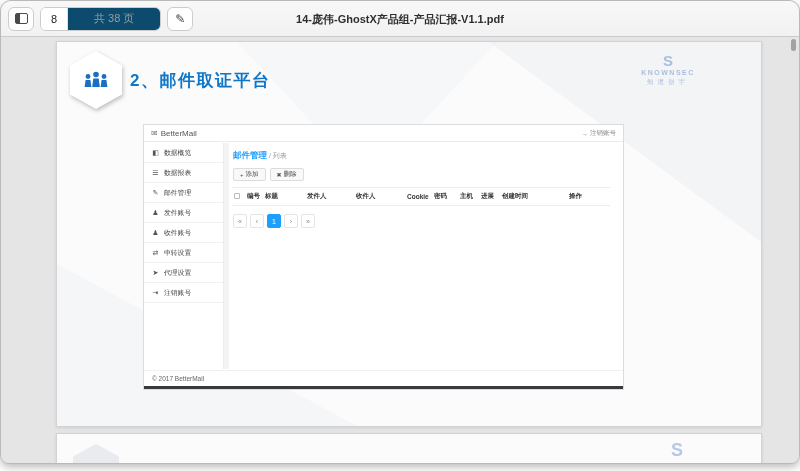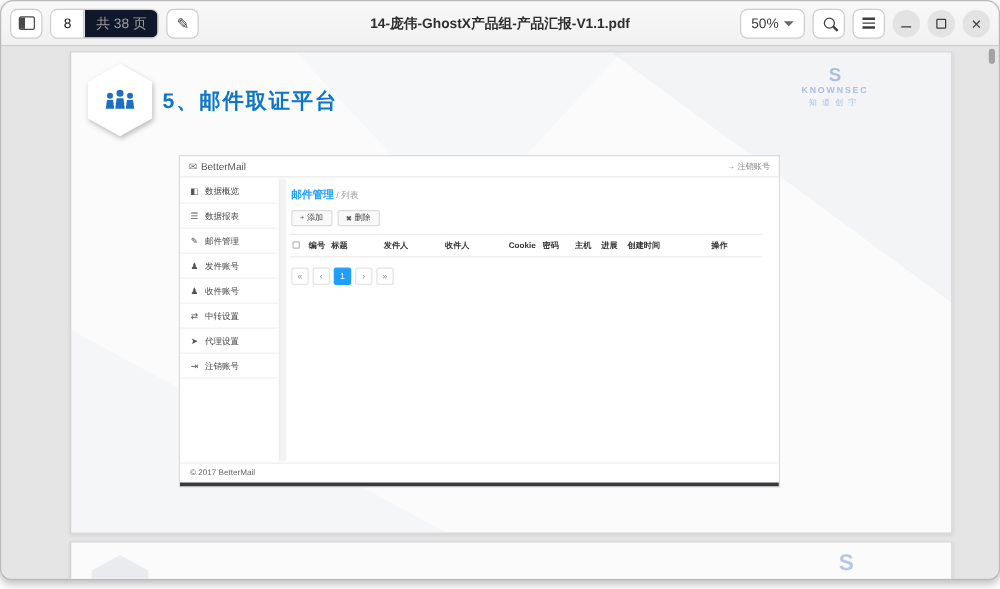--- a/index.html
+++ b/index.html
@@ -13,21 +13,21 @@
     border-bottom:1px solid #cbcbcb; display:flex; align-items:center; padding:0 7px; }
   .hb-left, .hb-right { display:flex; align-items:center; gap:6px; }
   .hb-right { margin-left:auto; }
   .hb-btn { height:24px; min-width:26px; background:#ffffff; border:1px solid #ccc;
     border-radius:6px; display:flex; align-items:center; justify-content:center;
     font-size:11px; color:#3a3a3a; cursor:pointer; padding:0 4px; }
   .icon-sidebar { width:13px; height:11px; border:1px solid #4a4a4a; border-radius:2px; position:relative; display:block; }
   .icon-sidebar i { position:absolute; left:0; top:0; bottom:0; width:4px; background:#4a4a4a; display:block; }
   .page-entry { display:flex; height:24px; border:1px solid #ccc; border-radius:6px; overflow:hidden; background:#fff; }
   .page-num { width:26px; border:none; outline:none; text-align:center; font-size:11px; color:#222; font-family:inherit; }
-  .page-total { display:flex; align-items:center; padding:0 9px; color:#9d9d9d; font-size:11px; background:#0f172a; border-left:1px solid #e0e0e0; white-space:nowrap; }
+  .page-total { display:flex; align-items:center; padding:0 26px; color:#9d9d9d; font-size:11px; background:#0c4a6e; border-left:1px solid #e0e0e0; white-space:nowrap; }
   .pen-glyph { font-size:12px; transform:rotate(0deg); color:#3a3a3a; }
   .hb-title { position:absolute; left:50%; top:50%; transform:translate(-50%,-50%);
     font-size:11px; font-weight:bold; color:#2e2e2e; white-space:nowrap; }
   .zoom-btn { gap:4px; padding:0 8px; }
   .chev { width:0; height:0; border-left:4px solid transparent; border-right:4px solid transparent; border-top:4px solid #666; display:block; margin-top:1px; }
   .mag { position:relative; width:9px; height:9px; border:1.5px solid #3f3f3f; border-radius:50%; display:block; }
   .mag::after { content:""; position:absolute; width:5px; height:1.5px; background:#3f3f3f; transform:rotate(45deg); right:-4px; bottom:-1px; }
   .hamburger { display:flex; flex-direction:column; gap:2px; }
   .hamburger i { display:block; width:10px; height:1.5px; background:#3f3f3f; }
   .wc { width:22px; height:22px; border-radius:50%; border:none; background:#e3e3e3;
@@ -118,45 +118,20 @@
         <input class="page-num" value="8" style="">
         <span class="page-total">共 38 页</span>
       </div>
       <button class="hb-btn">
         <span class="pen-glyph">✎</span>
       </button>
     </div>
 
     <div class="hb-title">14-庞伟-GhostX产品组-产品汇报-V1.1.pdf</div>
 
-    <div class="hb-right">
-      <button class="hb-btn zoom-btn">
-        <span>50%</span>
-        <span class="chev"></span>
-      </button>
-      <button class="hb-btn">
-        <span class="mag"></span>
-      </button>
-      <button class="hb-btn">
-        <span class="hamburger">
-            <i></i>
-            <i></i>
-            <i></i>
-          </span>
-      </button>
-      <button class="wc">
-        <span class="wc-min"></span>
-      </button>
-      <button class="wc">
-        <span class="wc-max"></span>
-      </button>
-      <button class="wc">
-        <span class="wc-close">×</span>
-      </button>
-    </div>
   </div>
 
   <div class="content">
     <div class="scroll-thumb"></div>
 
     <div class="page page1">
       <div class="deco1"></div>
       <div class="deco2"></div>
       <div class="deco3"></div>
 
@@ -167,21 +142,21 @@
               <circle cx="7" cy="6.5" r="2.4"></circle>
                 <path d="M3.6 17 L4.6 10 L9.4 10 L10.4 17 Z"></path>
               <circle cx="15" cy="4.5" r="2.8"></circle>
                 <path d="M11.2 17 L12.3 8.5 L17.7 8.5 L18.8 17 Z"></path>
               <circle cx="23" cy="6.5" r="2.4"></circle>
                 <path d="M19.6 17 L20.6 10 L25.4 10 L26.4 17 Z"></path>
             </g>
           </svg>
         </div>
       </div>
-      <div class="slide-title">5、邮件取证平台</div>
+      <div class="slide-title">2、邮件取证平台</div>
 
       <div class="knownsec">
         <div class="ks-mark">S</div>
         <div class="ks-en">KNOWNSEC</div>
         <div class="ks-cn">知道创宇</div>
       </div>
 
       <div class="app">
         <div class="app-header">
           <span class="app-brand">

